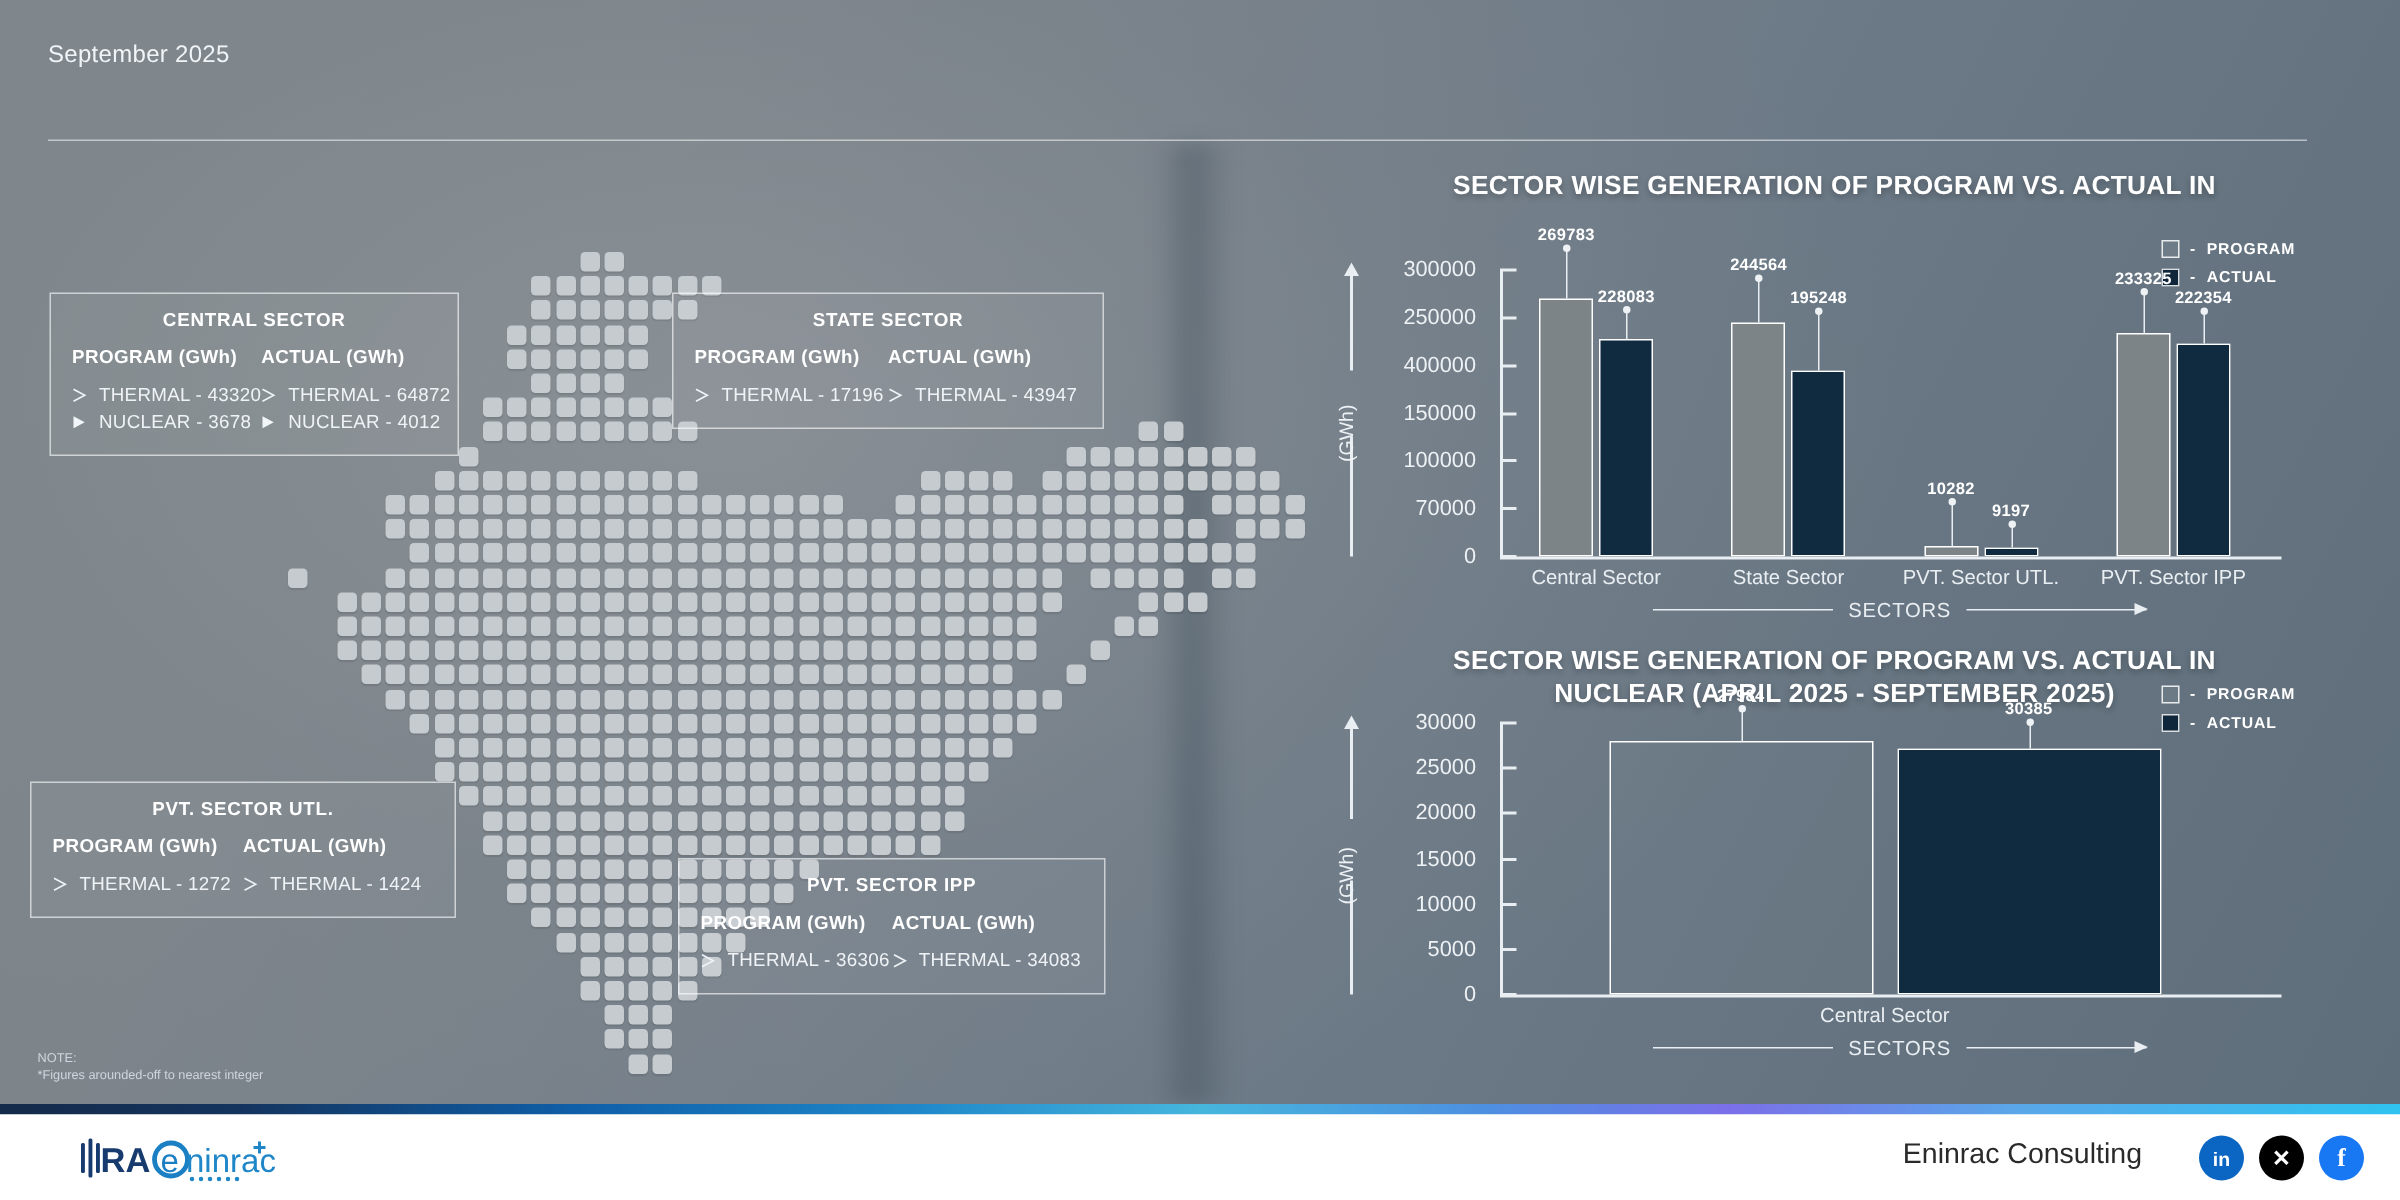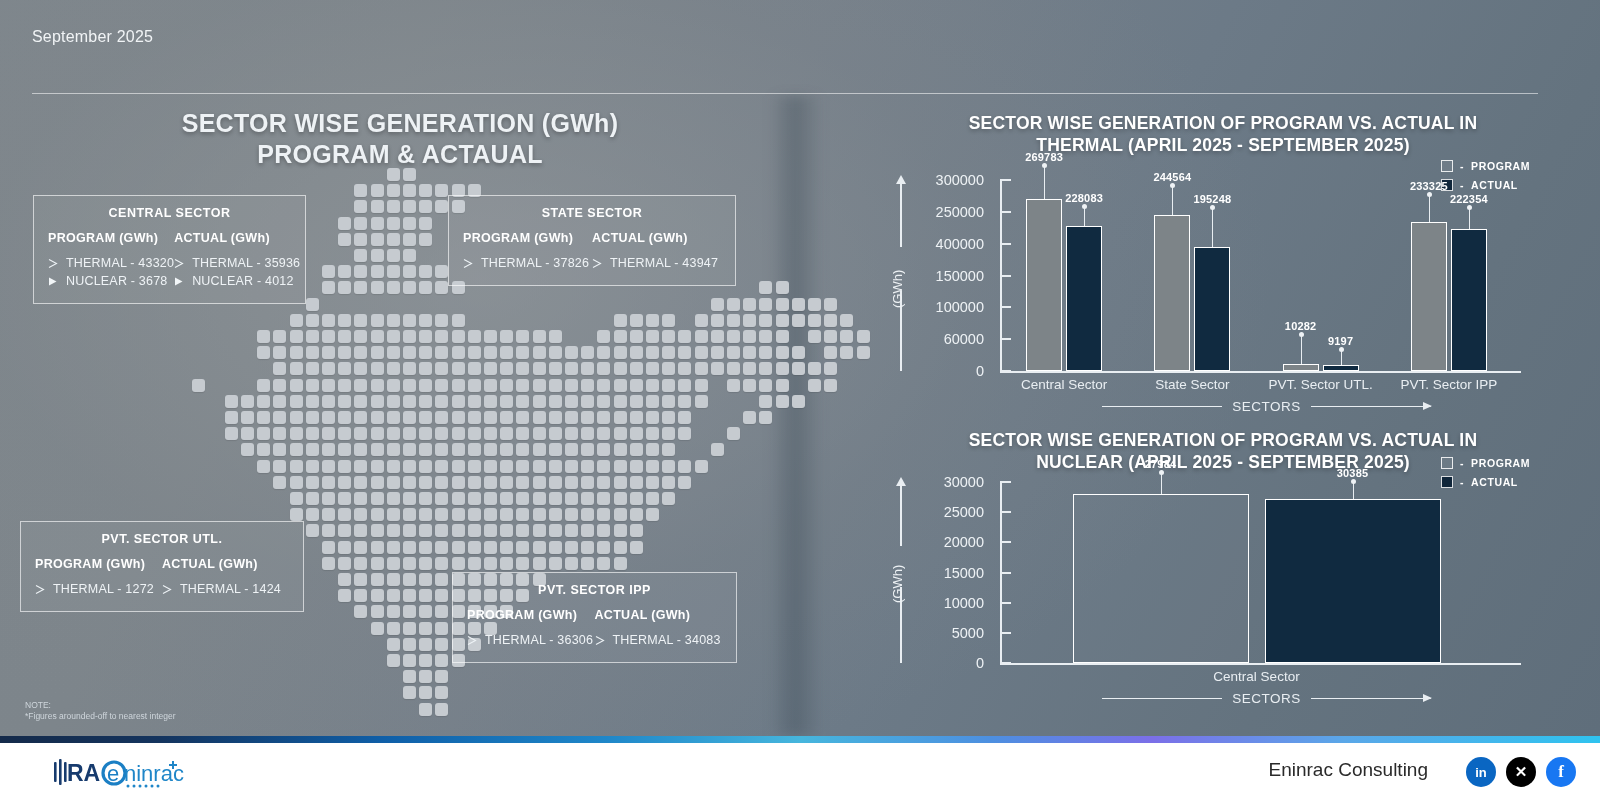--- a/index.html
+++ b/index.html
@@ -142,24 +142,20 @@
 
 <div id="page">
 
   <div class="board">
 
     <div class="header">
       <div class="subtitle">September 2025</div>
     </div>
     <div class="hrule"></div>
 
-    <div class="left-title">
-      <div>SECTOR WISE GENERATION (GWh)</div>
-      <div>PROGRAM &amp; ACTAUAL</div>
-    </div>
 
     <div class="map" id="india-map">
         <div class="dot" style="left: 186.8px; top: 0px;"></div>
         <div class="dot" style="left: 203px; top: 0px;"></div>
         <div class="dot" style="left: 154.4px; top: 16.2px;"></div>
         <div class="dot" style="left: 170.6px; top: 16.2px;"></div>
         <div class="dot" style="left: 186.8px; top: 16.2px;"></div>
         <div class="dot" style="left: 203px; top: 16.2px;"></div>
         <div class="dot" style="left: 219.2px; top: 16.2px;"></div>
         <div class="dot" style="left: 235.4px; top: 16.2px;"></div>
@@ -753,21 +749,21 @@
           </div>
         </div>
         <div class="card-col">
           <div class="col-head">ACTUAL (GWh)</div>
           <div class="row">
             <span class="chev">
                 <svg width="11" height="11" viewBox="0 0 11 11">
                   <path d="M1 1.5 L8.5 5.5 L1 9.5" fill="none" stroke="#eef3f6" stroke-width="1.1"></path>
                 </svg>
               </span>
-            <span>THERMAL - 35936</span>
+            <span>THERMAL - 64872</span>
           </div>
           <div class="row">
             <span class="chev">
                 <svg width="11" height="11" viewBox="0 0 11 11">
                   <path d="M1 1.5 L8.5 5.5 L1 9.5 Z" fill="#f2f6f8"></path>
                 </svg>
               </span>
             <span>NUCLEAR - 4012</span>
           </div>
         </div>
@@ -778,21 +774,21 @@
       <div class="card-title">STATE SECTOR</div>
       <div class="card-cols">
         <div class="card-col">
           <div class="col-head">PROGRAM (GWh)</div>
           <div class="row">
             <span class="chev">
                 <svg width="11" height="11" viewBox="0 0 11 11">
                   <path d="M1 1.5 L8.5 5.5 L1 9.5" fill="none" stroke="#eef3f6" stroke-width="1.1"></path>
                 </svg>
               </span>
-            <span>THERMAL - 37826</span>
+            <span>THERMAL - 17196</span>
           </div>
         </div>
         <div class="card-col">
           <div class="col-head">ACTUAL (GWh)</div>
           <div class="row">
             <span class="chev">
                 <svg width="11" height="11" viewBox="0 0 11 11">
                   <path d="M1 1.5 L8.5 5.5 L1 9.5" fill="none" stroke="#eef3f6" stroke-width="1.1"></path>
                 </svg>
               </span>
@@ -858,40 +854,39 @@
       </div>
     </div>
 
     <div class="note">
       <div>NOTE:</div>
       <div>*Figures arounded-off to nearest integer</div>
     </div>
 
     <div class="chart-title" id="t-title">
       <div>SECTOR WISE GENERATION OF PROGRAM VS. ACTUAL IN</div>
-      <div>THERMAL (APRIL 2025 - SEPTEMBER 2025)</div>
     </div>
     <div class="legend" id="t-legend">
       <div class="lrow">
         <span class="sw prog"></span>
         <span>-</span>
         <span>PROGRAM</span>
       </div>
       <div class="lrow">
         <span class="sw act"></span>
         <span>-</span>
         <span>ACTUAL</span>
       </div>
     </div>
     <div class="plot" id="t-plot">
         <div class="yaxis-line" style="left: 95px; top: 0px; height: 191px;"></div>
         <div class="xaxis-line" style="left: 95px; top: 191px; width: 521px;"></div>
         <div class="ytick" style="right: 541px; top: 191px;">0</div>
         <div class="ytickmark" style="left: 95px; top: 191px;"></div>
-        <div class="ytick" style="right: 541px; top: 159.167px;">60000</div>
+        <div class="ytick" style="right: 541px; top: 159.167px;">70000</div>
         <div class="ytickmark" style="left: 95px; top: 159.167px;"></div>
         <div class="ytick" style="right: 541px; top: 127.333px;">100000</div>
         <div class="ytickmark" style="left: 95px; top: 127.333px;"></div>
         <div class="ytick" style="right: 541px; top: 95.5px;">150000</div>
         <div class="ytickmark" style="left: 95px; top: 95.5px;"></div>
         <div class="ytick" style="right: 541px; top: 63.6667px;">400000</div>
         <div class="ytickmark" style="left: 95px; top: 63.6667px;"></div>
         <div class="ytick" style="right: 541px; top: 31.8333px;">250000</div>
         <div class="ytickmark" style="left: 95px; top: 31.8333px;"></div>
         <div class="ytick" style="right: 541px; top: 0px;">300000</div>

